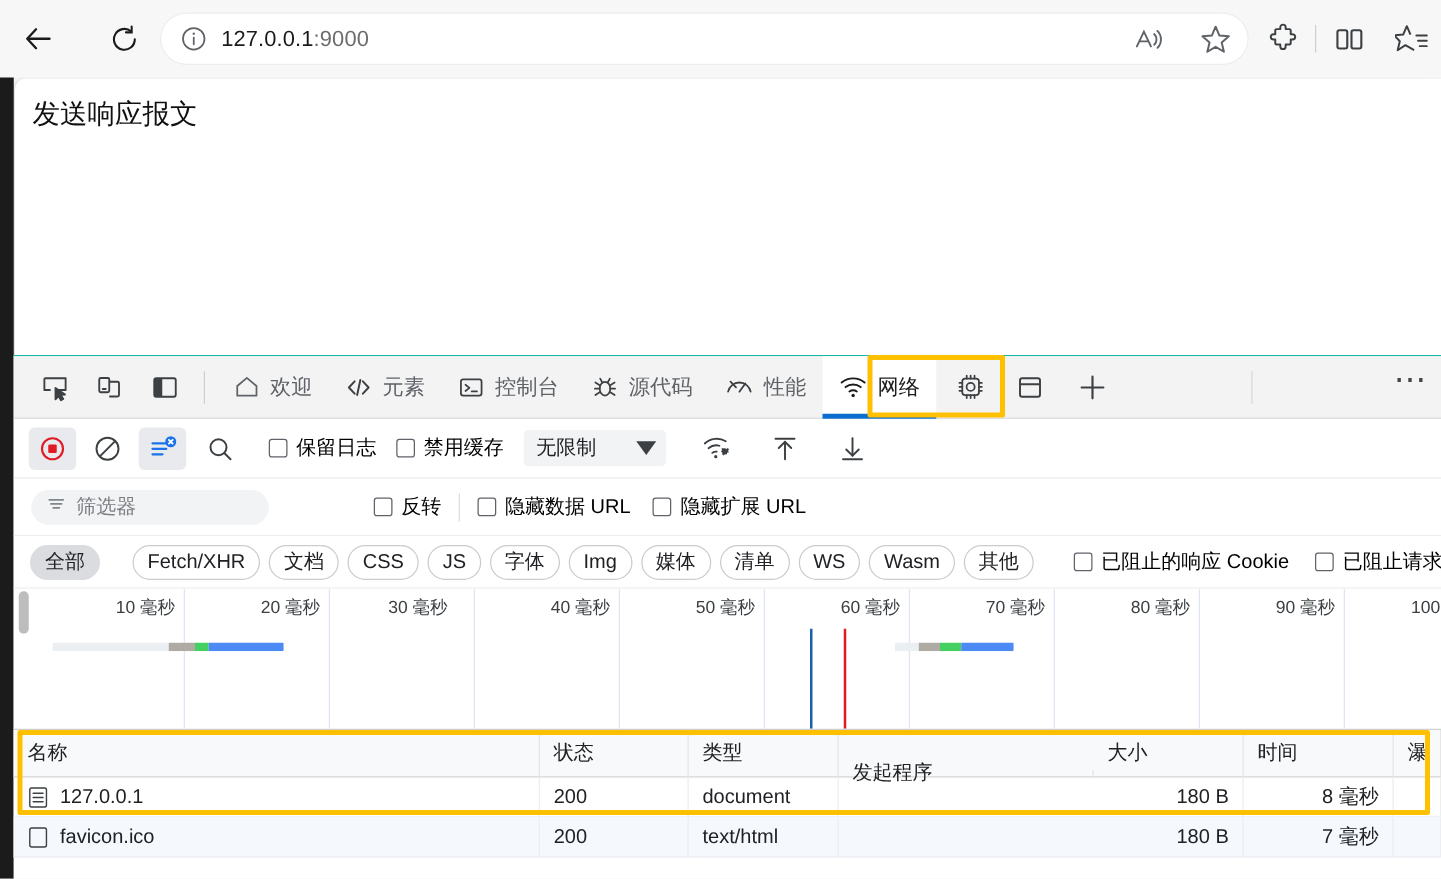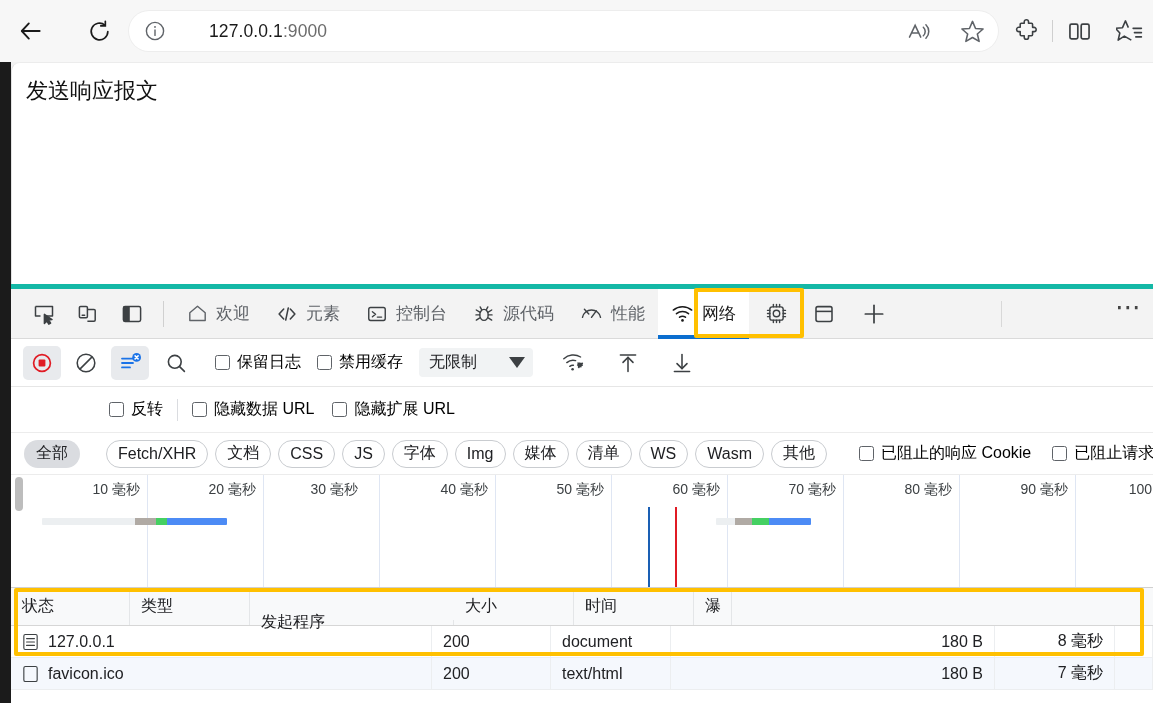--- a/index.html
+++ b/index.html
@@ -30,21 +30,20 @@
   .nav-btn svg { display: block; }
 
   #url-bar {
     height: 40px; border-radius: 20px; background: #ffffff;
     display: flex; align-items: center;
     flex: 1 1 auto;
     margin-left: 10px; margin-right: 8px;
     padding-left: 14px;
     position: relative;
     box-shadow: 0 0 0 1px rgba(0,0,0,0.04);
-    gap: 32px;
   }
   #info-icon { width: 24px; height: 24px; flex: 0 0 auto; margin-right: 10px; }
   #url-text {
     font-size: 17.5px; color: #1a1a1a; letter-spacing: 0.1px;
     white-space: nowrap;
   }
   #url-text .port { color: #6c6c6c; }
   #url-right { margin-left: auto; display: flex; align-items: center; padding-right: 6px; }
   .urlbtn { width: 40px; height: 40px; display:flex; align-items:center; justify-content:center;
             border-radius: 20px; cursor: pointer; }
@@ -65,21 +64,21 @@
   }
   #left-dark-strip {
     position: absolute; left: 0; top: 62px; width: 11px; height: 641px;
     background: #1b1b1b;
   }
 
   
   #devtools {
     position: absolute; left: 11px; top: 284px; width: 1142px; height: 419px;
     background: #ffffff;
-    border-top: 5px solid #14b8a6;
+    border-top: 1px solid #14b8a6;
     font-size: 15px;
     color: #202124;
   }
 
   
   #dt-tabstrip {
     height: 50px; display: flex; align-items: center;
     background: #f3f3f3;
     border-bottom: 1px solid #dadada;
     position: relative;
@@ -505,20 +504,30 @@
         <svg width="24" height="24" viewBox="0 0 24 24" fill="none" stroke="#3c4043" stroke-width="1.55" stroke-linecap="round">
           <line x1="4.4" y1="20.4" x2="19.6" y2="20.4"></line>
           <line x1="12" y1="3.6" x2="12" y2="17.4"></line>
           <polyline points="7,12.6 12,17.6 17,12.6"></polyline>
         </svg>
       </div>
     </div>
   </div>
 
   <div id="filter-row">
+    <div id="filter-input">
+      <span>
+        <svg width="16" height="16" viewBox="0 0 24 24" fill="none" stroke="#80868b" stroke-width="2.1" stroke-linecap="round">
+          <line x1="3.6" y1="7.2" x2="20.4" y2="7.2"></line>
+            <line x1="5.6" y1="12" x2="18.4" y2="12"></line>
+            <line x1="8.4" y1="16.8" x2="15.6" y2="16.8"></line>
+        </svg>
+      </span>
+      <span>筛选器</span>
+    </div>
 
     <div id="filter-checks">
       <label class="tb-check" style="margin-right:0;">
         <span class="cb"></span>
         <span>反转</span>
       </label>
       <span class="sep-thin"></span>
       <label class="tb-check" style="margin-right:18px;">
         <span class="cb"></span>
         <span>隐藏数据 URL</span>
@@ -596,20 +605,21 @@
         </div>
       </div>
     <div id="ov-events-host">
         <div class="ev-line" style="left: 637px; background: rgb(26, 95, 180);"></div>
         <div class="ev-line" style="left: 664px; background: rgb(224, 27, 36);"></div>
       </div>
   </div>
 
   <div id="req-table">
     <div id="req-head">
+      <div class="th c-name">名称</div>
       <div class="th c-status">状态</div>
       <div class="th c-type">类型</div>
       <div class="th c-init">发起程序</div>
       <div class="th c-size">大小</div>
       <div class="th c-time">时间</div>
       <div class="th c-wf">瀑</div>
     </div>
 
     <div class="req-row">
       <div class="td c-name name-cell">

